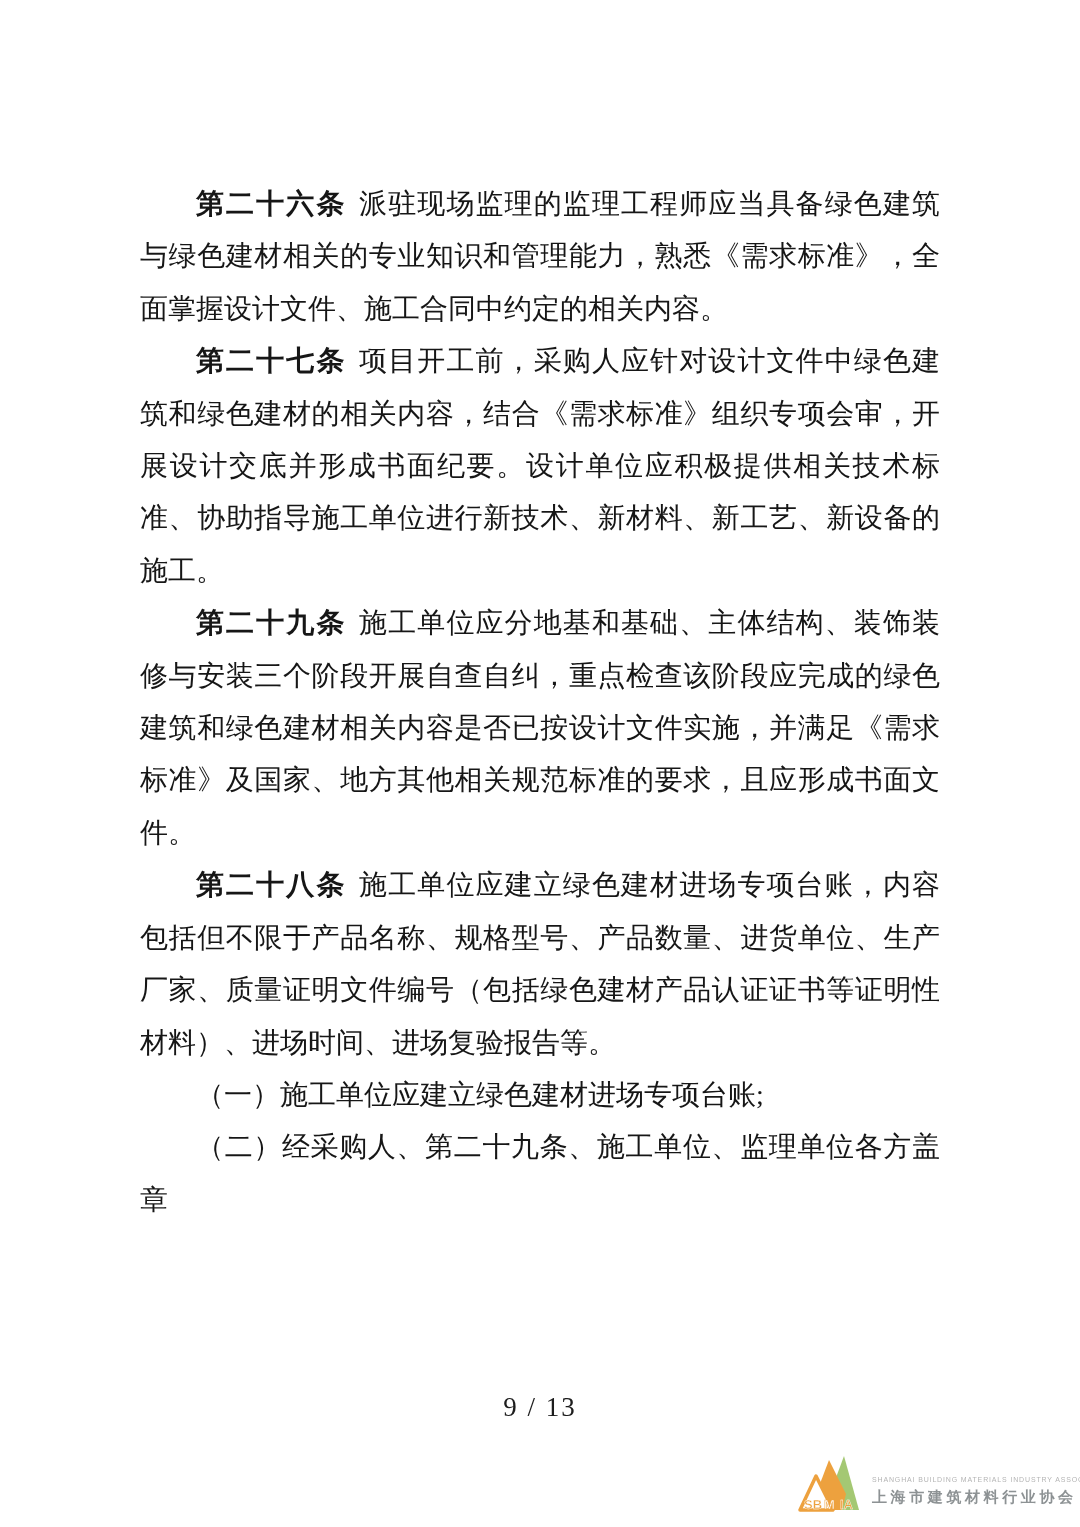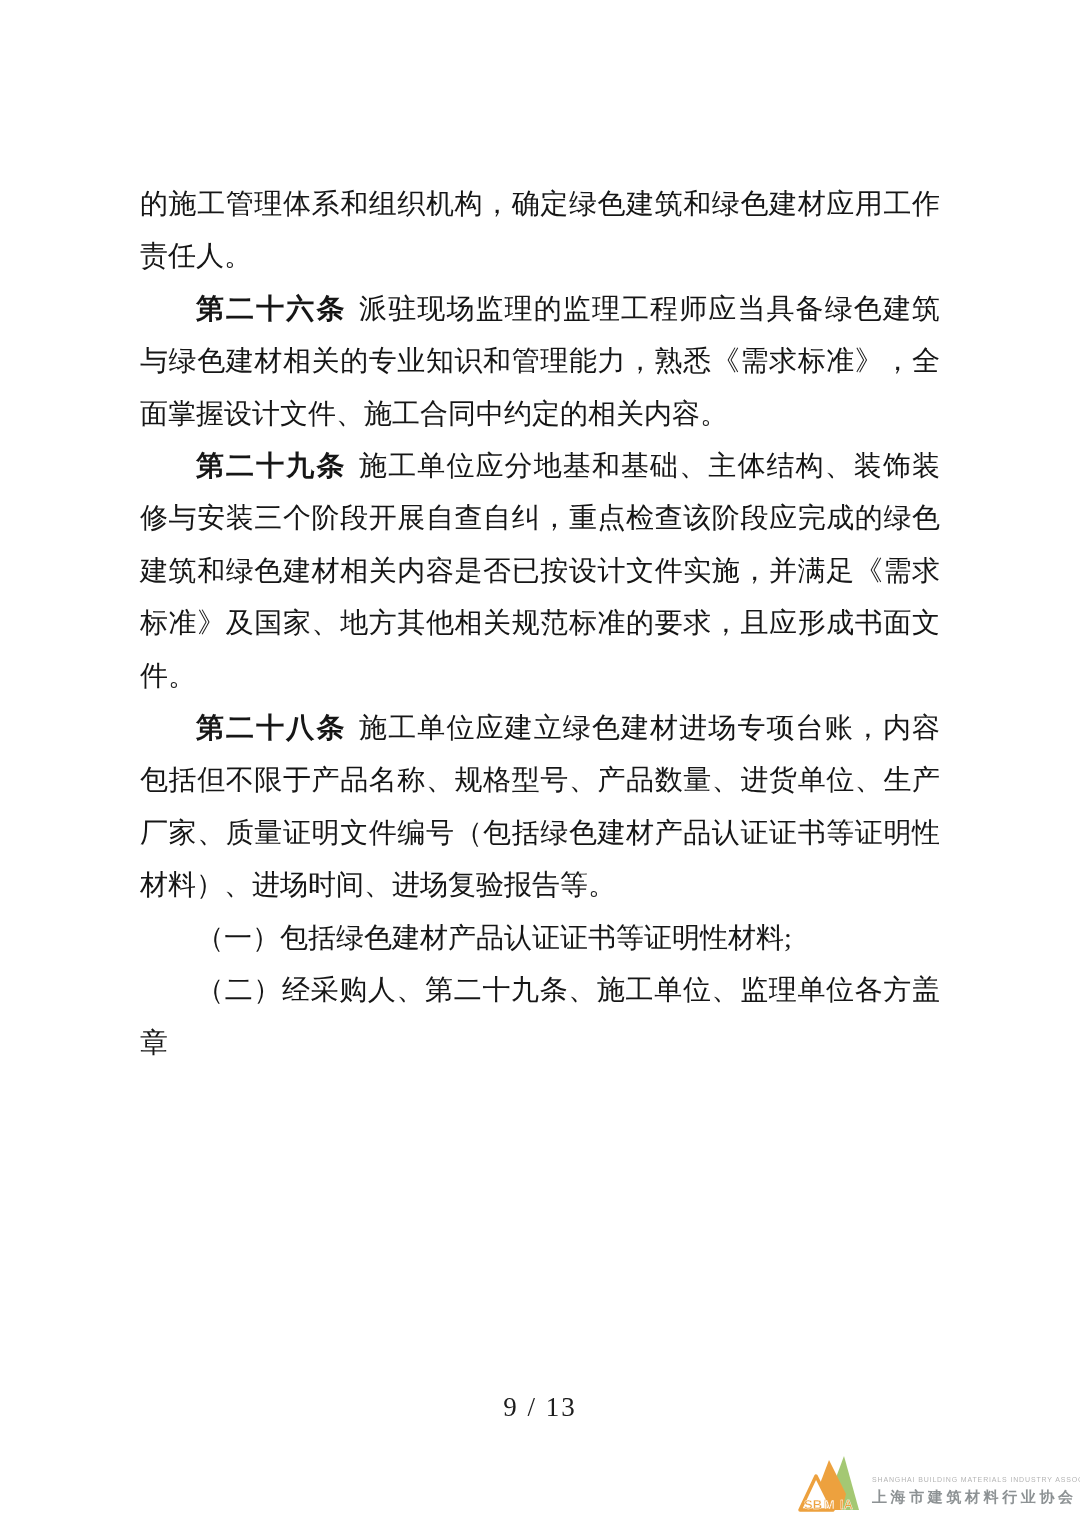--- a/index.html
+++ b/index.html
@@ -67,25 +67,25 @@
     margin-top: 5px;
     font-weight: bold;
   }
 </style>
 </head>
 <body>
 
 <div class="page">
 
   <div class="doc-body" id="doc-body">
-      <p class="para"><span>的施工管理体系和组织机构，确定绿色建筑和绿色建材应用工作责任人。</span></p>
       <p class="para indent"><span class="article-num">第二十六条</span><span>派驻现场监理的监理工程师应当具备绿色建筑与绿色建材相关的专业知识和管理能力，熟悉《需求标准》，全面掌握设计文件、施工合同中约定的相关内容。</span></p>
+      <p class="para indent"><span class="article-num">第二十七条</span><span>项目开工前，采购人应针对设计文件中绿色建筑和绿色建材的相关内容，结合《需求标准》组织专项会审，开展设计交底并形成书面纪要。设计单位应积极提供相关技术标准、协助指导施工单位进行新技术、新材料、新工艺、新设备的施工。</span></p>
       <p class="para indent"><span class="article-num">第二十九条</span><span>施工单位应分地基和基础、主体结构、装饰装修与安装三个阶段开展自查自纠，重点检查该阶段应完成的绿色建筑和绿色建材相关内容是否已按设计文件实施，并满足《需求标准》及国家、地方其他相关规范标准的要求，且应形成书面文件。</span></p>
       <p class="para indent"><span class="article-num">第二十八条</span><span>施工单位应建立绿色建材进场专项台账，内容包括但不限于产品名称、规格型号、产品数量、进货单位、生产厂家、质量证明文件编号（包括绿色建材产品认证证书等证明性材料）、进场时间、进场复验报告等。</span></p>
-      <p class="para indent"><span>（一）包括绿色建材产品认证证书等证明性材料;</span></p>
+      <p class="para indent"><span>（一）施工单位应建立绿色建材进场专项台账;</span></p>
       <p class="para indent"><span>（二）经采购人、第二十九条、施工单位、监理单位各方盖章</span></p>
     </div>
 
   <div class="page-num">9 / 13</div>
 
   <div class="logo-block">
     <svg class="logo-mark" viewBox="0 0 68 68" xmlns="http://www.w3.org/2000/svg" aria-hidden="true">
 
       <polygon points="28,58 48,4 63,58" fill="#A4C873"></polygon>
 

